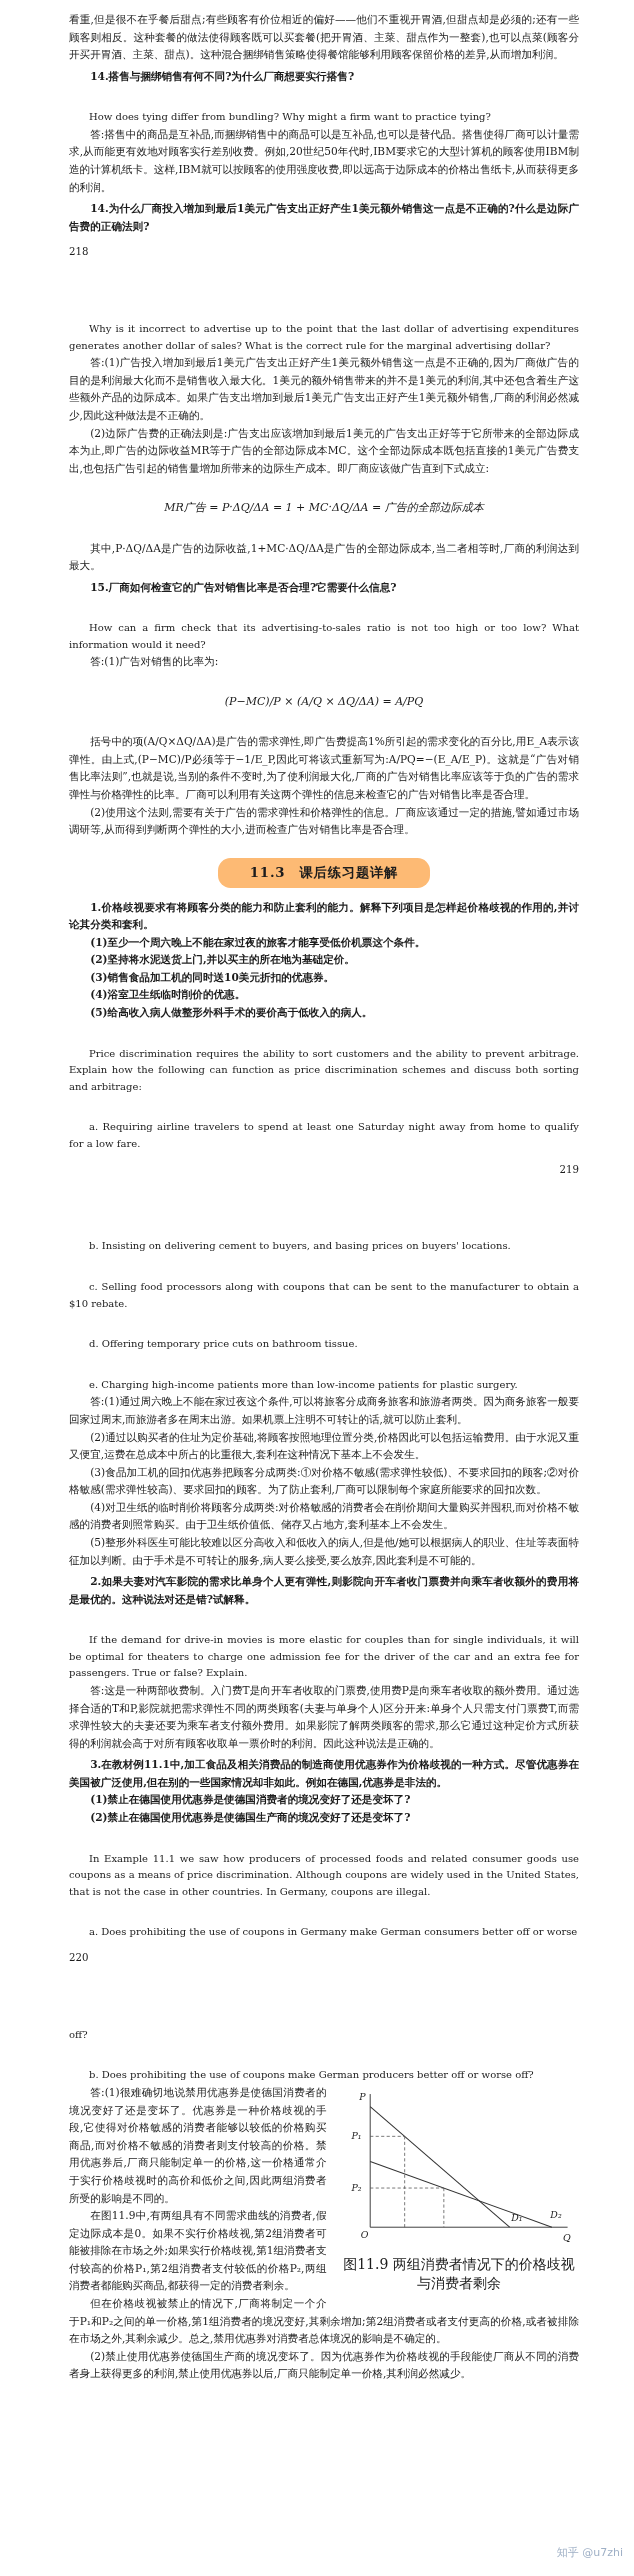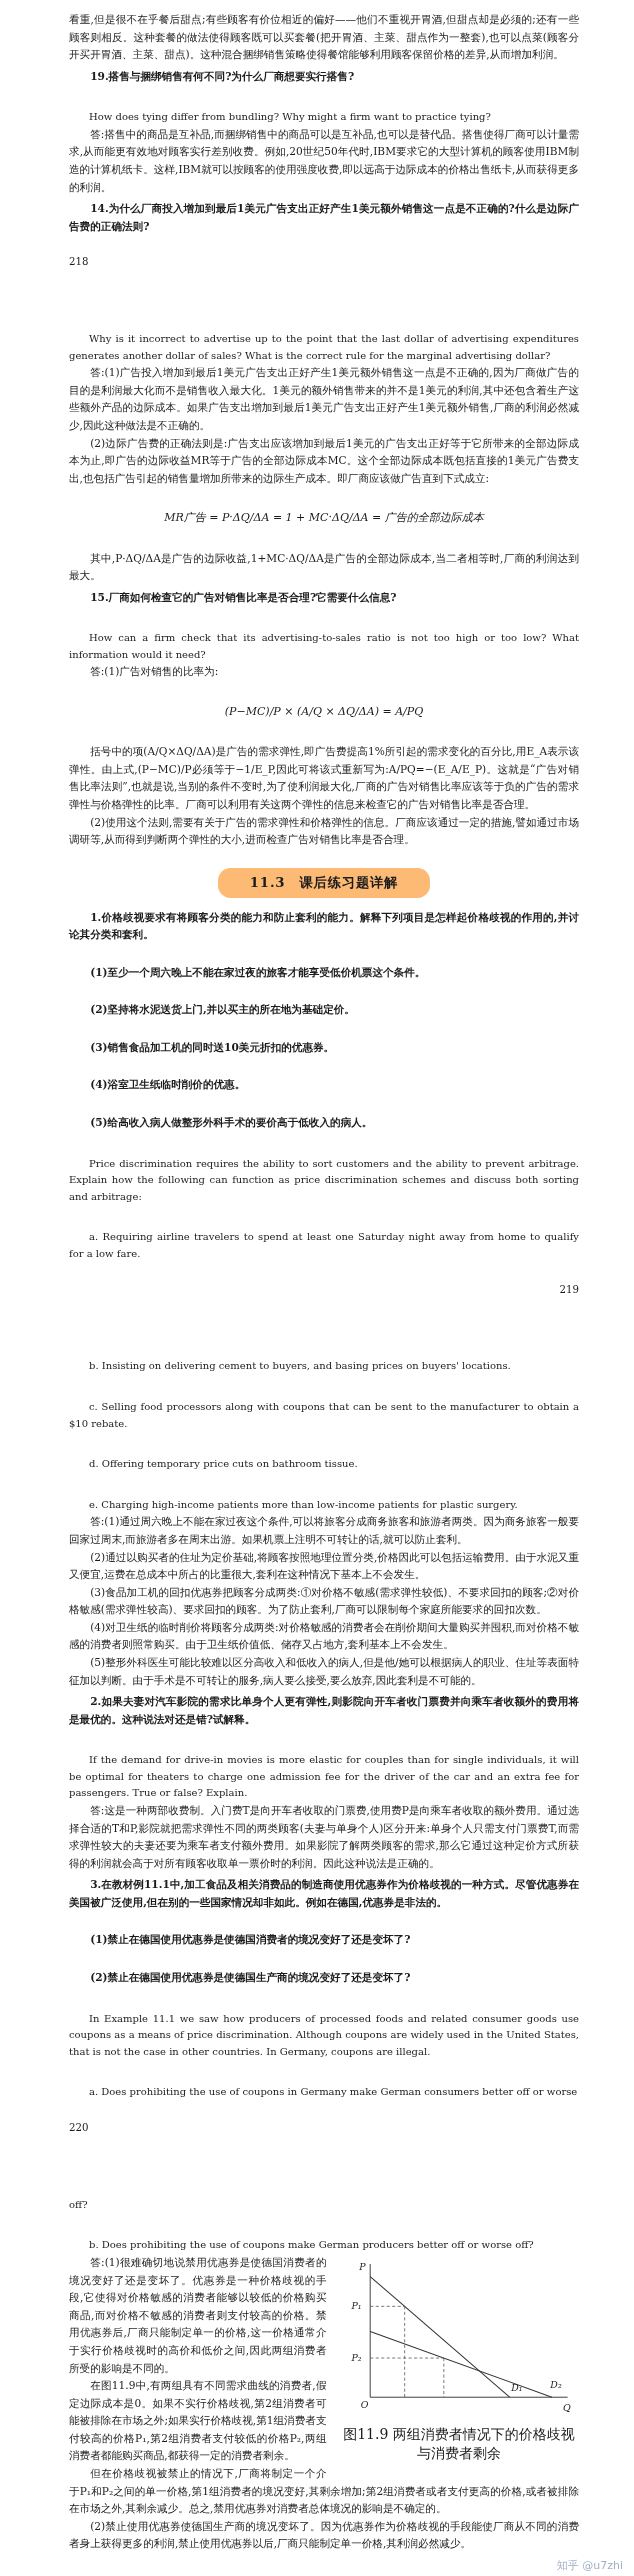--- a/index.html
+++ b/index.html
@@ -6,48 +6,48 @@
   body{
     width:634px;min-height:2576px;position:relative;
     font-family:"DejaVu Serif","Liberation Serif",serif;
     color:#1c1c1c;
   }
   .page-wrap{padding:11px 55px 36px 69px;}
   .page-wrap::after{content:"";display:block;clear:both;}
   .blk{font-size:10.6px;line-height:1.66;text-align:justify;margin:0;}
   .blk-para,.blk-en,.blk-q,.blk-item{text-indent:2em;}
   .blk-q{font-weight:bold;margin-top:3.9px;}
-  .blk-item{font-weight:bold;margin-top:20px;}
+  .blk-item{font-weight:bold;}
   .blk-en{font-size:10px;margin-top:24px;}
   .noindent{text-indent:0;}
   .blk-formula{text-align:center;text-indent:0;font-style:italic;margin:22px 0;font-size:11px;}
   .blk-section{
     font-size:13.3px;font-weight:bold;text-indent:0;text-align:center;
     margin:19px auto 11px;background:#fdba74;border-radius:12.5px;
     padding:3.9px 0;width:212px;letter-spacing:0.8px;
   }
-  .blk-pageno{text-indent:0;font-size:10.2px;margin-top:19px;}
+  .blk-pageno{text-indent:0;font-size:10.2px;margin-top:9px;}
   .align-left{text-align:left;}
   .align-right{text-align:right;}
   .blk-gap{height:36px;}
   .fig{float:right;width:240px;margin:1.6px 0 6.3px 12.5px;text-align:center;}
   .fig figcaption{font-size:14px;margin-top:5px;line-height:1.4;}
   .fig svg .axis{stroke:#333;stroke-width:1.2;fill:none;}
   .fig svg .curve{stroke:#333;stroke-width:1.3;}
   .fig svg .dash{stroke:#555;stroke-width:1;stroke-dasharray:4 3;}
   .fig svg text{font-size:12px;font-style:italic;fill:#222;font-family:"DejaVu Serif","Liberation Serif",serif;}
   .watermark{position:absolute;right:11px;bottom:16px;font-size:11px;
     font-family:"DejaVu Sans","Liberation Sans",sans-serif;}
 </style>
 </head>
 <body style="background: rgb(255, 255, 255); color: rgb(28, 28, 28);">
 
 <div class="page-wrap">
     <p class="blk blk-para noindent">看重,但是很不在乎餐后甜点;有些顾客有价位相近的偏好——他们不重视开胃酒,但甜点却是必须的;还有一些顾客则相反。这种套餐的做法使得顾客既可以买套餐(把开胃酒、主菜、甜点作为一整套),也可以点菜(顾客分开买开胃酒、主菜、甜点)。这种混合捆绑销售策略使得餐馆能够利用顾客保留价格的差异,从而增加利润。</p>
-    <p class="blk blk-q">19.搭售与捆绑销售有何不同?为什么厂商想要实行搭售?</p>
+    <p class="blk blk-q">14.搭售与捆绑销售有何不同?为什么厂商想要实行搭售?</p>
     <p class="blk blk-en">How does tying differ from bundling? Why might a firm want to practice tying?</p>
     <p class="blk blk-para">答:搭售中的商品是互补品,而捆绑销售中的商品可以是互补品,也可以是替代品。搭售使得厂商可以计量需求,从而能更有效地对顾客实行差别收费。例如,20世纪50年代时,IBM要求它的大型计算机的顾客使用IBM制造的计算机纸卡。这样,IBM就可以按顾客的使用强度收费,即以远高于边际成本的价格出售纸卡,从而获得更多的利润。</p>
     <p class="blk blk-q">14.为什么厂商投入增加到最后1美元广告支出正好产生1美元额外销售这一点是不正确的?什么是边际广告费的正确法则?</p>
     <p class="blk blk-pageno align-left">218</p>
     <div class="blk-gap"></div>
     <p class="blk blk-en">Why is it incorrect to advertise up to the point that the last dollar of advertising expenditures generates another dollar of sales? What is the correct rule for the marginal advertising dollar?</p>
     <p class="blk blk-para">答:(1)广告投入增加到最后1美元广告支出正好产生1美元额外销售这一点是不正确的,因为厂商做广告的目的是利润最大化而不是销售收入最大化。1美元的额外销售带来的并不是1美元的利润,其中还包含着生产这些额外产品的边际成本。如果广告支出增加到最后1美元广告支出正好产生1美元额外销售,厂商的利润必然减少,因此这种做法是不正确的。</p>
     <p class="blk blk-para">(2)边际广告费的正确法则是:广告支出应该增加到最后1美元的广告支出正好等于它所带来的全部边际成本为止,即广告的边际收益MR等于广告的全部边际成本MC。这个全部边际成本既包括直接的1美元广告费支出,也包括广告引起的销售量增加所带来的边际生产成本。即厂商应该做广告直到下式成立:</p>
     <p class="blk blk-formula">MR广告 = P·ΔQ/ΔA = 1 + MC·ΔQ/ΔA = 广告的全部边际成本</p>
     <p class="blk blk-para">其中,P·ΔQ/ΔA是广告的边际收益,1+MC·ΔQ/ΔA是广告的全部边际成本,当二者相等时,厂商的利润达到最大。</p>

